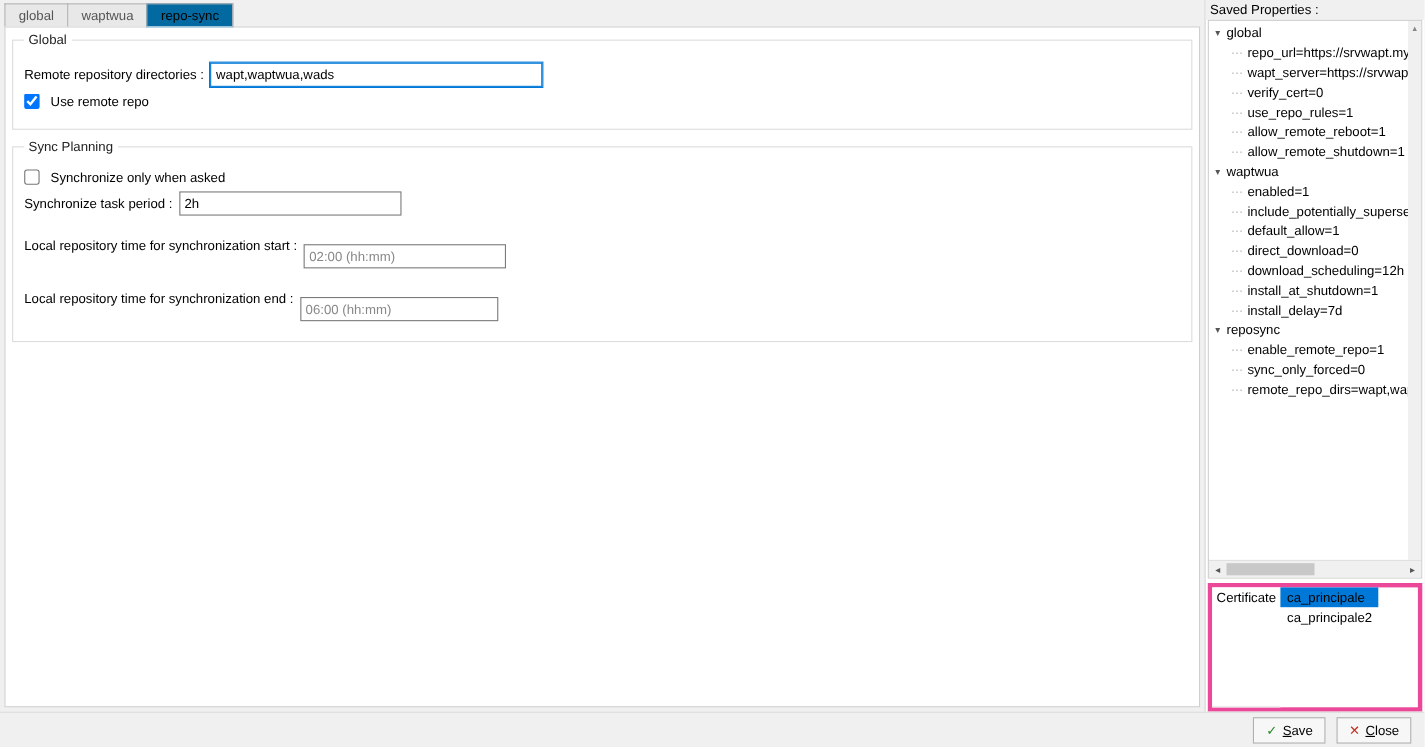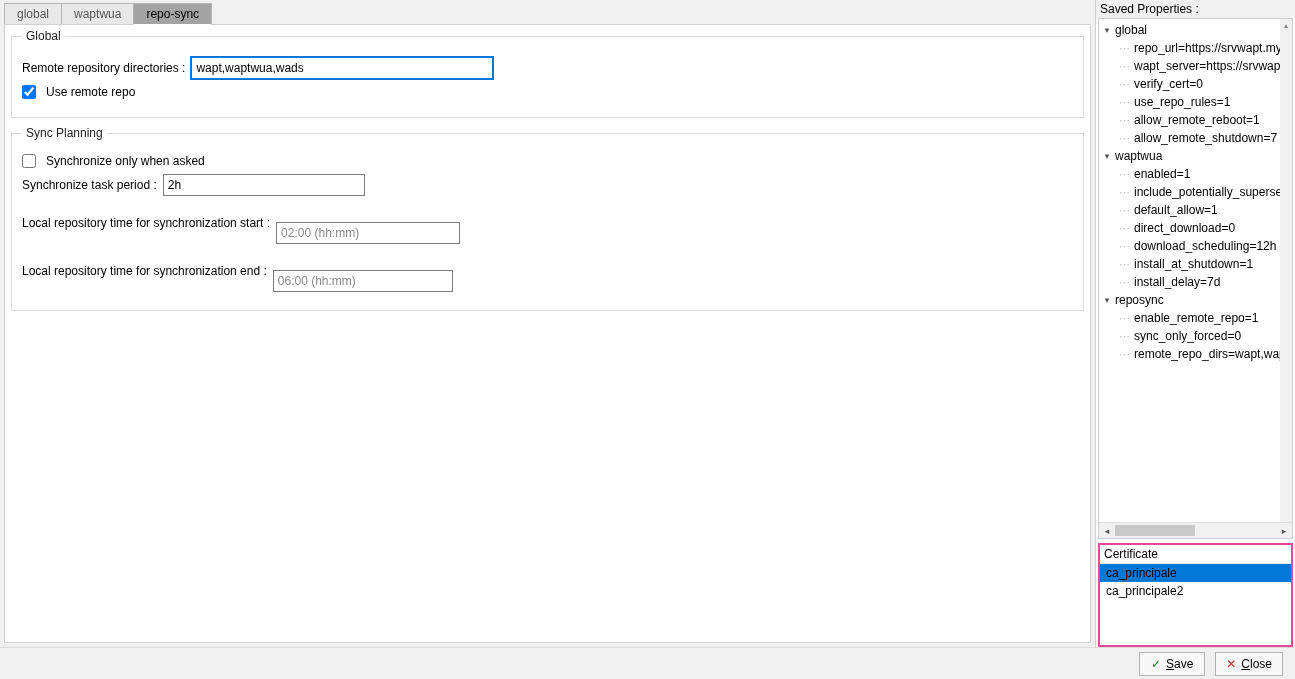--- a/index.html
+++ b/index.html
@@ -38,21 +38,21 @@
     padding: 3px 12px;
     border: 1px solid #b5b5b5;
     background: #e8e8e8;
     margin-right: -1px;
     border-bottom: none;
     cursor: pointer;
     position: relative;
     color: #555;
   }
   .tab.active {
-    background: #a3a3a3;
+    background: #0369a1;
     color: #000;
     border-bottom: 1px solid #fff;
     z-index: 3;
     top: 1px;
   }
   .tab-content {
     flex: 1;
     background: #fff;
     border: 1px solid #cfcfcf;
     margin-top: 0;
@@ -181,24 +181,24 @@
     width:12px;
     background:#f0f0f0;
   }
   .vscroll .up,.vscroll .down{
     height:12px;
     display:flex;align-items:center;justify-content:center;
     font-size:8px;color:#888;
   }
   .cert-panel {
     margin: 4px 2px 0 2px;
-    border: 2px solid #ec4899;
-    height: 104px;
-    display: flex;
-    flex-direction: column;
+    border: 4px solid #ec4899;
+    height: 117px;
+    display: flex;
+    flex-direction: row;
     background:#fff;
   }
   .cert-header {
     padding: 2px 4px;
     border-bottom: 1px solid #e8e8e8;
     background: #fff;
   }
   .cert-item {
     padding: 2px 6px;
     white-space: nowrap;
@@ -305,21 +305,21 @@
           <div class="tree-node child">
             <span class="leaf-dots">⋯</span>
             <span class="label">use_repo_rules=1</span>
           </div>
           <div class="tree-node child">
             <span class="leaf-dots">⋯</span>
             <span class="label">allow_remote_reboot=1</span>
           </div>
           <div class="tree-node child">
             <span class="leaf-dots">⋯</span>
-            <span class="label">allow_remote_shutdown=7</span>
+            <span class="label">allow_remote_shutdown=1</span>
           </div>
           <div class="tree-node root">
             <span class="exp">▾</span>
             <span class="label">waptwua</span>
           </div>
           <div class="tree-node child">
             <span class="leaf-dots">⋯</span>
             <span class="label">enabled=1</span>
           </div>
           <div class="tree-node child">

